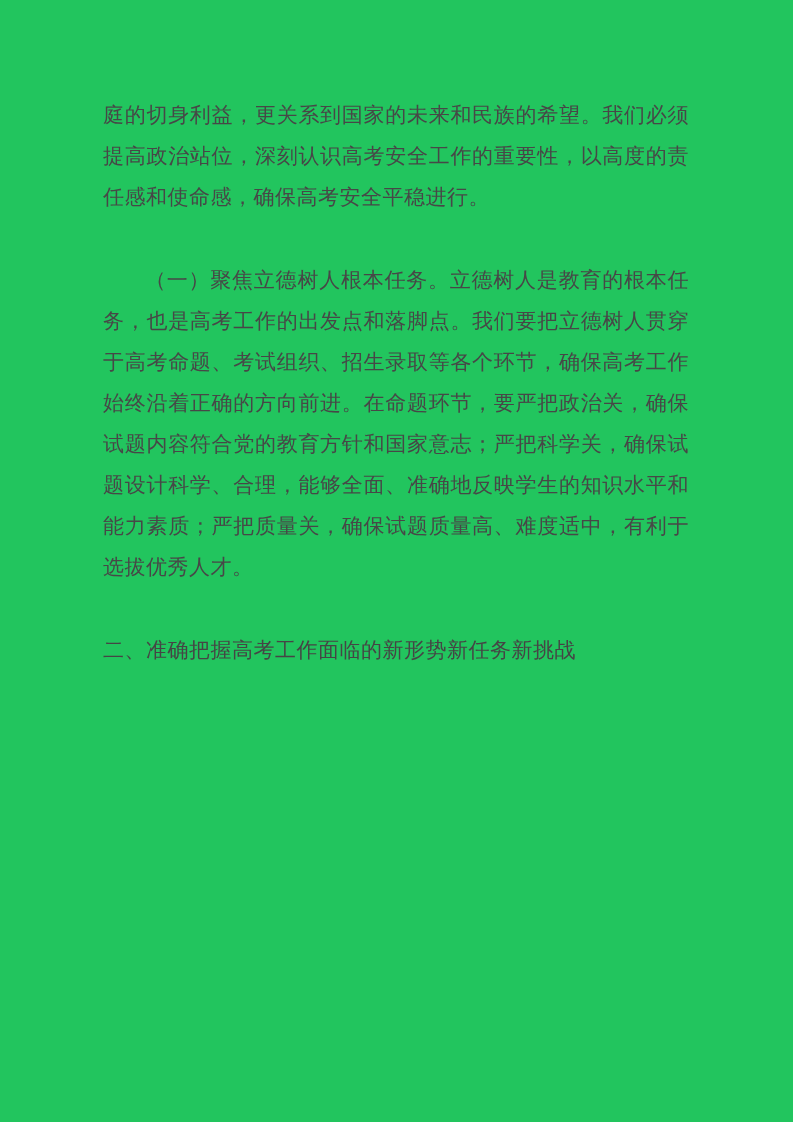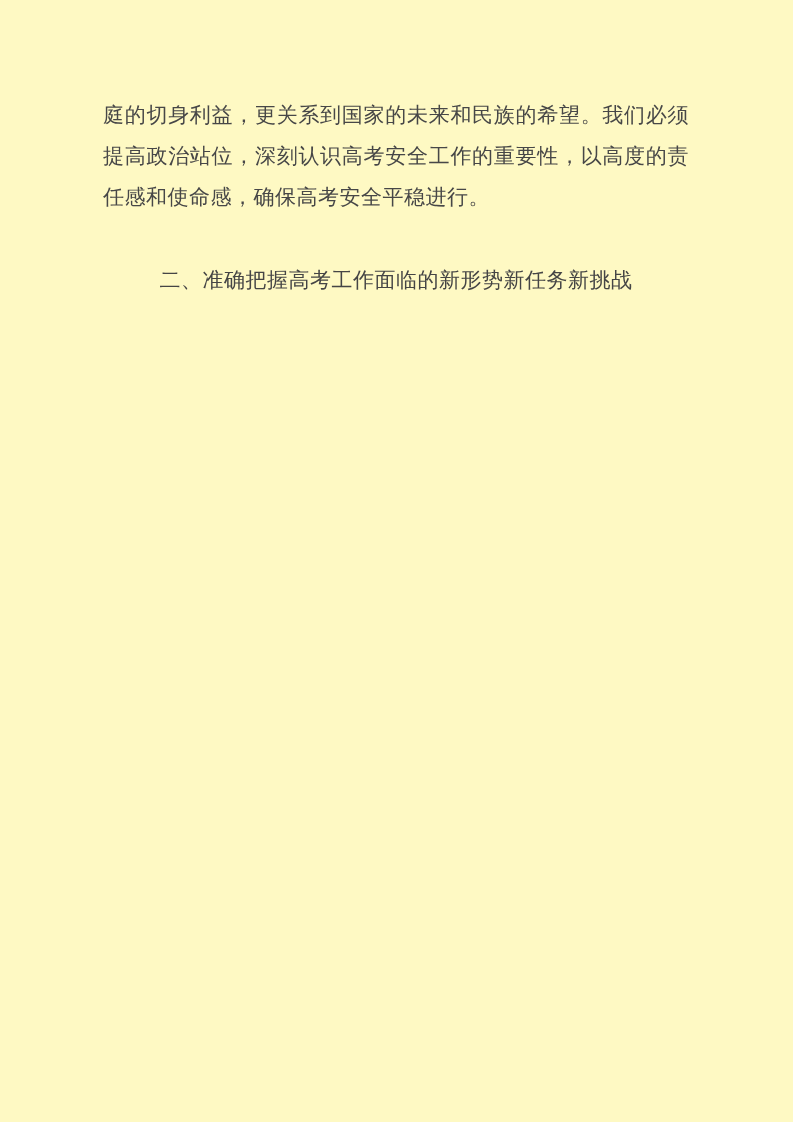--- a/index.html
+++ b/index.html
@@ -9,21 +9,21 @@
   }
   body {
     width: 793px;
     height: 1122px;
     overflow: hidden;
   }
   .doc-page {
     box-sizing: border-box;
     width: 793px;
     height: 1122px;
-    background: #fef9c3;
+    background: #22c55e;
     padding: 95px 104px 0 103px;
     font-family: "Liberation Serif", "DejaVu Serif", serif;
   }
   .doc-paragraph {
     margin: 0 0 42px 0;
     font-size: 21px;
     line-height: 41px;
     color: #474747;
     text-align: justify;
     text-justify: inter-ideograph;
@@ -34,27 +34,28 @@
     text-indent: 0;
   }
   .doc-paragraph.indented {
     text-indent: 2em;
   }
   .section-heading {
     margin: 0;
     font-size: 21px;
     line-height: 41px;
     color: #454545;
-    text-align: center;
+    text-align: left;
     letter-spacing: 0.5px;
     font-weight: normal;
   }
 </style>
 </head>
 <body>
 
 <div class="doc-page">
   <p class="doc-paragraph first-continuation">庭的切身利益，更关系到国家的未来和民族的希望。我们必须提高政治站位，深刻认识高考安全工作的重要性，以高度的责任感和使命感，确保高考安全平稳进行。</p>
 
+  <p class="doc-paragraph indented">（一）聚焦立德树人根本任务。立德树人是教育的根本任务，也是高考工作的出发点和落脚点。我们要把立德树人贯穿于高考命题、考试组织、招生录取等各个环节，确保高考工作始终沿着正确的方向前进。在命题环节，要严把政治关，确保试题内容符合党的教育方针和国家意志；严把科学关，确保试题设计科学、合理，能够全面、准确地反映学生的知识水平和能力素质；严把质量关，确保试题质量高、难度适中，有利于选拔优秀人才。</p>
 
 
   <p class="section-heading">二、准确把握高考工作面临的新形势新任务新挑战</p>
 </div>
 
 </body></html>

